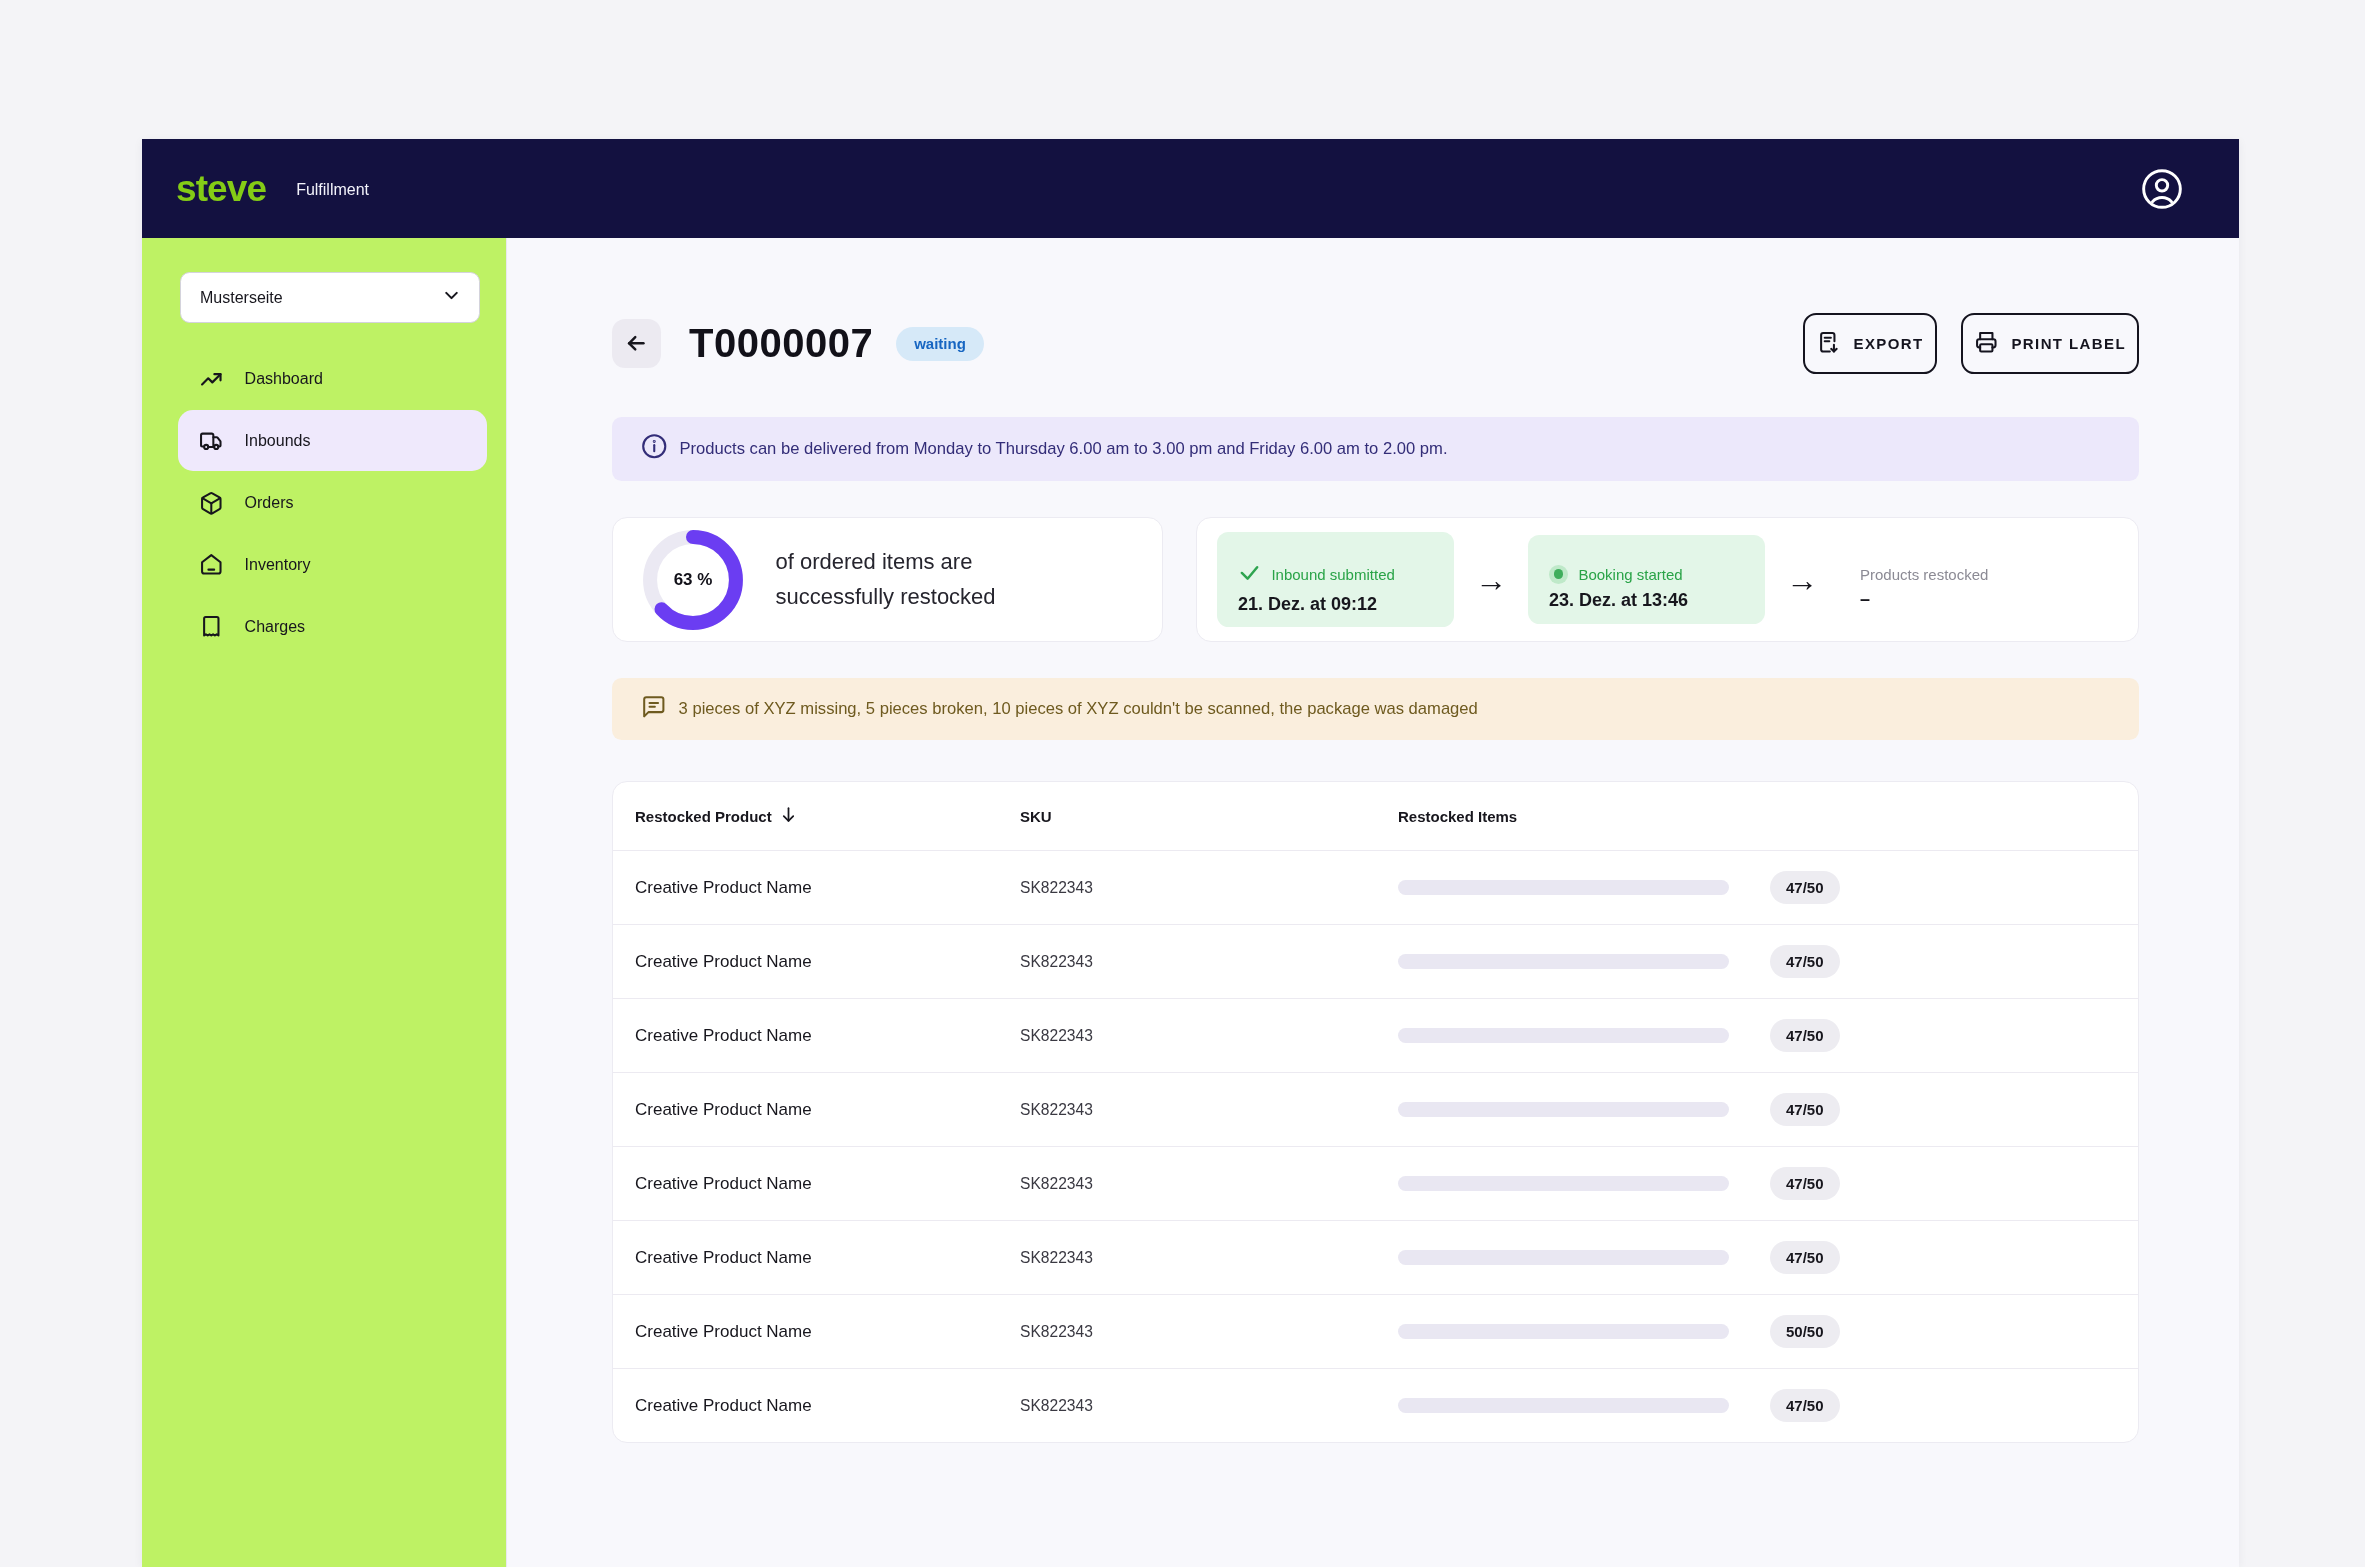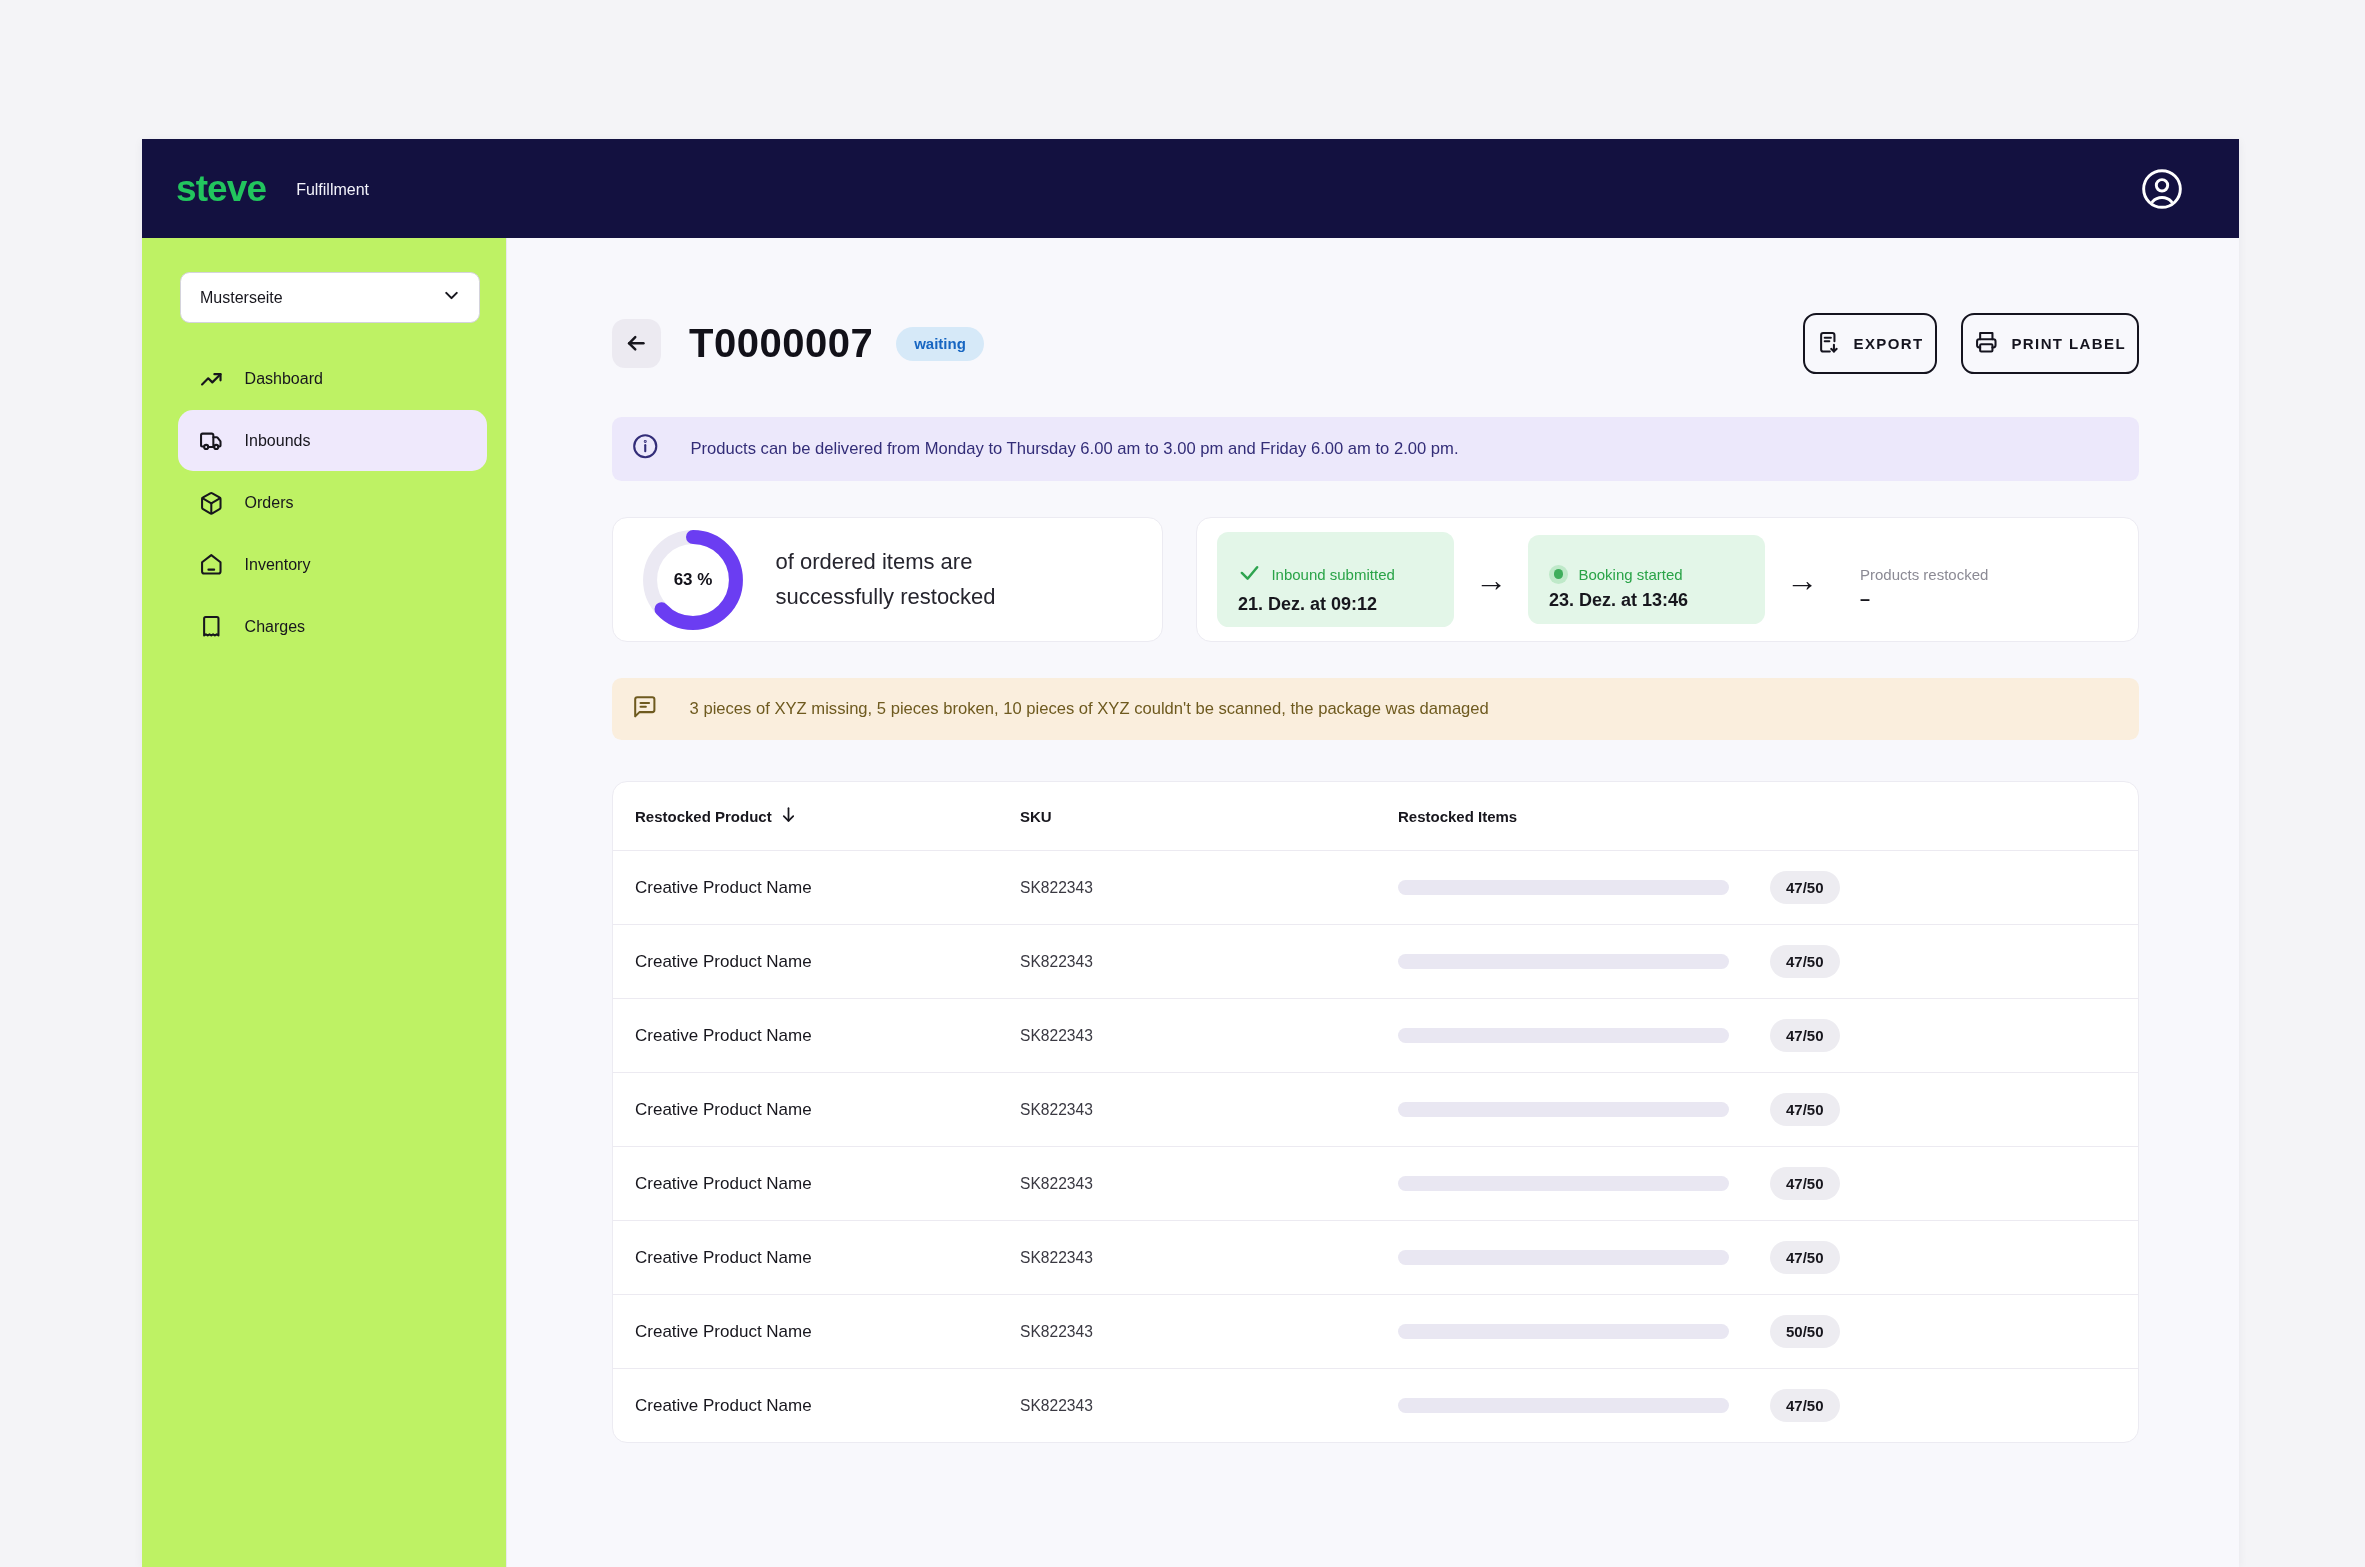--- a/index.html
+++ b/index.html
@@ -2,21 +2,21 @@
 <html style="font-size:15px"><head>
 <meta charset="utf-8">
 <style>
   * { margin:0; padding:0; box-sizing:border-box; }
   body { font-family:"Liberation Sans", sans-serif; }
   .stage { position:relative; width:2366px; height:1567px; background:#f4f4f7; overflow:hidden; }
   .app { position:absolute; left:142px; top:139px; width:2097px; height:1428px; background:#ffffff; box-shadow:0 1.9px 9.5px rgba(20,18,60,.06); }
 
   
   .topbar { height:99px; background:#131140; display:flex; align-items:center; padding:0 55px 0 34px; }
-  .logo { color:#22c55e; font-size:37px; font-weight:800; letter-spacing:-0.9px; line-height:1; }
+  .logo { color:#84cc16; font-size:37px; font-weight:800; letter-spacing:-0.9px; line-height:1; }
   .app-title { color:#f2f2fa; font-size:16px; font-weight:500; margin-left:30px; margin-top:3.8px; }
   .avatar-btn { margin-left:auto; width:45px; height:45px; color:#ffffff; cursor:pointer; display:flex; align-items:center; justify-content:center; }
 
   .body-row { display:flex; height:1329px; }
 
   
   .sidebar { width:365px; background:#bef264; border-right:0.9px solid #e9e8ef; padding-top:34px;padding-left:12px; }
   .workspace-select { margin:0 auto; width:300px; height:51px; border:1.4px solid #d4d3dc; border-radius:9.5px; display:flex; align-items:center; padding:0 17px 0 19px; font-size:16px; color:#17161d; cursor:pointer; background:#fff; }
   .workspace-select .chev { margin-left:auto; color:#17161d; }
   .nav { margin-top:25.6px; display:flex; flex-direction:column; gap:0.9px; padding:0 19px 0 24px; }
@@ -29,21 +29,21 @@
   .main { flex:1; background:#f8f8fc; padding:75px 100px 0 105px; }
 
   .title-row { display:flex; align-items:center; }
   .back-btn { width:49px; height:49px; background:#eceaf1; border-radius:13.2px; display:flex; align-items:center; justify-content:center; cursor:pointer; color:#17161d; }
   .page-title { font-size:40px; font-weight:800; color:#121119; margin-left:28px; letter-spacing:0.5px; }
   .status-badge { margin-left:23px; background:#d6e9f8; color:#1766c2; font-size:15px; font-weight:600; padding:8.5px 18px; border-radius:945px; }
   .actions { margin-left:auto; display:flex; gap:24px; }
   .action-btn { display:flex; align-items:center; gap:13.2px; height:61px; padding:0 11px; border:2.4px solid #15141f; border-radius:13.2px; background:transparent; font-family:"Liberation Sans",sans-serif; font-size:15px; font-weight:700; letter-spacing:1.4px; color:#15141f; cursor:pointer; }
   .action-btn svg { width:24.6px; height:24.6px; }
 
-  .banner { display:flex; align-items:center; gap:32px; border-radius:9.5px; padding:0 20px; font-size:16.6px; font-weight:500; }
+  .banner { display:flex; align-items:center; gap:12px; border-radius:9.5px; padding:0 29px; font-size:16.6px; font-weight:500; }
   .banner svg { flex:0 0 auto; }
   .banner.info { margin-top:43px; height:64px; background:#ece8fb; color:#332d78; }
   .banner.warn { margin-top:36px; height:62px; background:#faeedd; color:#6e5a1f; }
 
   
   .cards-row { display:flex; gap:33px; margin-top:36px; }
   .card { background:#ffffff; border:0.9px solid #ecebf2; border-radius:15px; }
   .stat-card { width:551px; height:125px; display:flex; align-items:center; padding:0 9.5px 0 24px; gap:26.5px; }
   .donut-wrap { position:relative; width:112px; height:112px; }
   .donut-wrap svg { width:112px; height:112px; }

